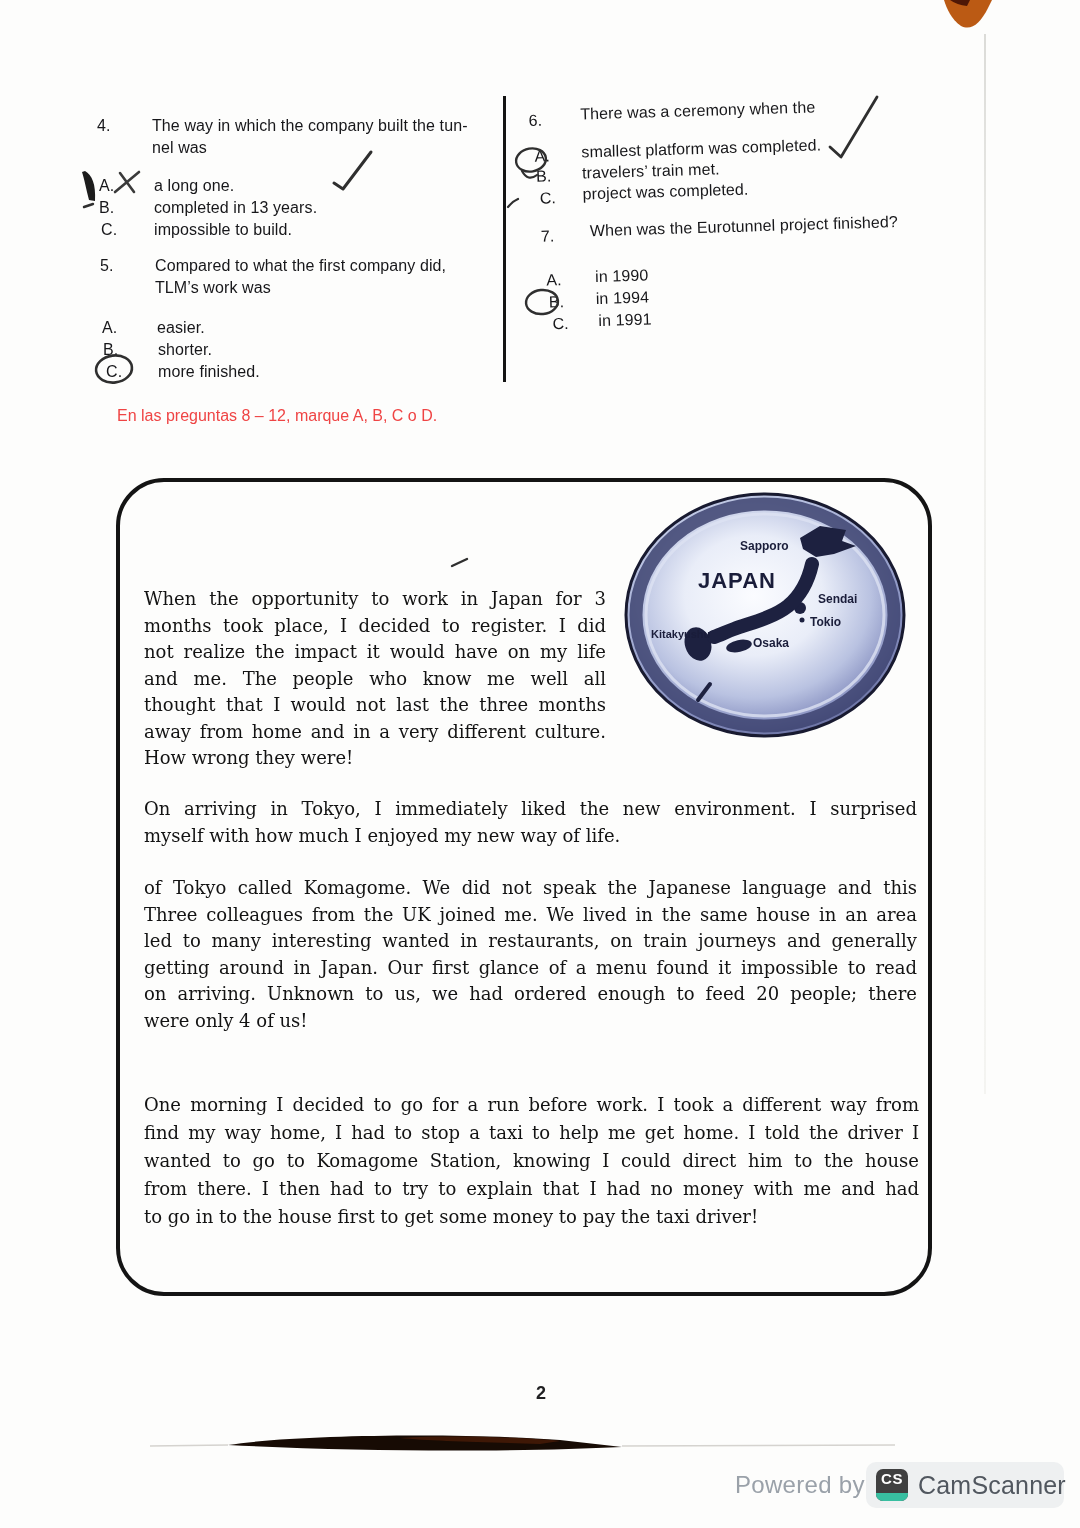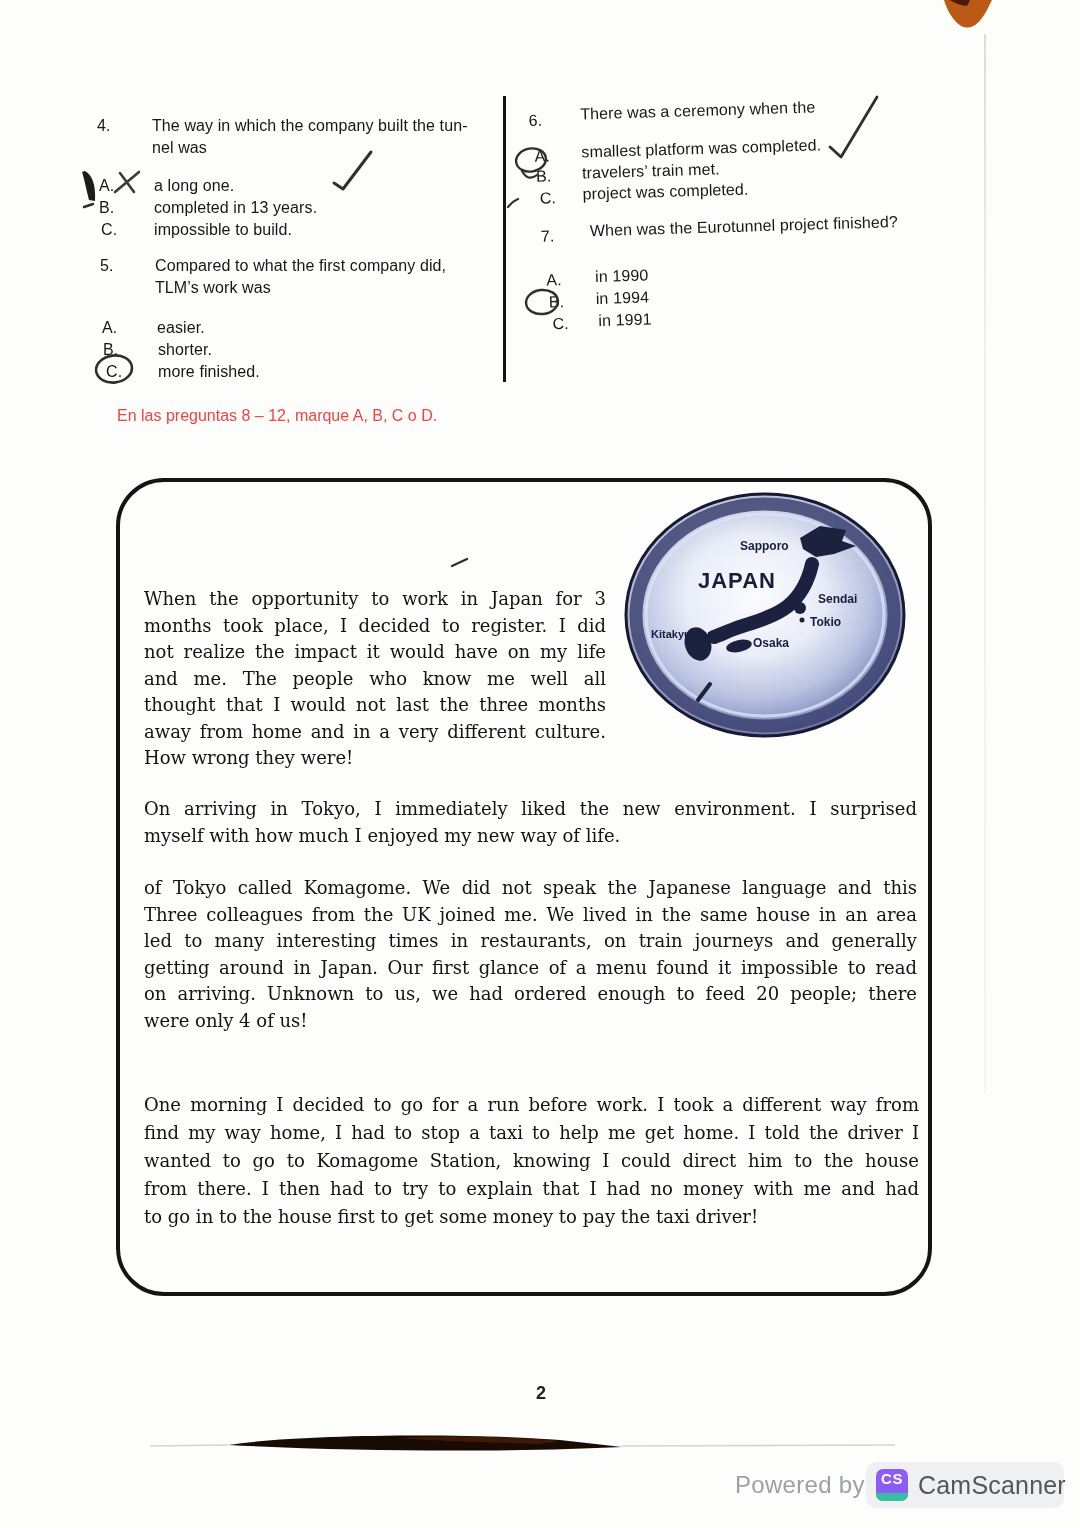--- a/index.html
+++ b/index.html
@@ -17,21 +17,21 @@
   .readbox{position:absolute;left:116px;top:478px;width:816px;height:818px;
            border:4px solid #141414;border-radius:48px;background:transparent;box-sizing:border-box;}
   .ptitle{font-size:28px;font-weight:bold;letter-spacing:.3px;color:#121214;}
   .para{position:absolute;font-family:"DejaVu Serif",serif;font-size:18px;color:#131313;}
   .jline{text-align:justify;text-align-last:justify;}
   .lastline{text-align:left;text-align-last:left;}
   
   .pagenum{font-size:18px;font-weight:bold;color:#202022;}
   .powered{font-size:24px;color:#9aa1a9;letter-spacing:.3px;}
   .cs-pill{position:absolute;left:866px;top:1462px;width:198px;height:46px;background:#eef0f1;border-radius:10px;}
-  .cs-icon{position:absolute;left:10px;top:7px;width:32px;height:32px;background:#8b5cf6;border-radius:7px;overflow:hidden;}
+  .cs-icon{position:absolute;left:10px;top:7px;width:32px;height:32px;background:#404040;border-radius:7px;overflow:hidden;}
   .cs-icon .cs-txt{position:absolute;left:0;top:1px;width:100%;text-align:center;color:#ffffff;
                    font-weight:bold;font-size:15px;letter-spacing:.5px;}
   .cs-icon .cs-teal{position:absolute;left:0;bottom:0;width:100%;height:8px;background:#38bfa1;}
   .cs-brand{position:absolute;left:52px;top:9px;font-size:25px;font-weight:500;color:#51575f;letter-spacing:.2px;}
   .edge-line{position:absolute;left:984px;top:34px;width:2px;height:1060px;
              background:linear-gradient(#c9c9c4,#e8e8e4 30%,#efefeb);opacity:.65;}
   svg{display:block;}
   .overlay{position:absolute;left:0;top:0;pointer-events:none;}
 </style>
 </head>
@@ -133,21 +133,21 @@
       <div class="jline">away from home and in a very different culture.</div>
       <div class="jline lastline">How wrong they were!</div>
     </div>
   <div class="para" style="left:144px;top:795px;width:773px;line-height:27px">
       <div class="jline">On arriving in Tokyo, I immediately liked the new environment. I surprised</div>
       <div class="jline lastline">myself with how much I enjoyed my new way of life.</div>
     </div>
   <div class="para" style="left:144px;top:875px;width:773px;line-height:26.5px">
       <div class="jline">of Tokyo called Komagome. We did not speak the Japanese language and this</div>
       <div class="jline">Three colleagues from the UK joined me. We lived in the same house in an area</div>
-      <div class="jline">led to many interesting times in restaurants, on train journeys and generally</div>
+      <div class="jline">led to many interesting wanted in restaurants, on train journeys and generally</div>
       <div class="jline">getting around in Japan. Our first glance of a menu found it impossible to read</div>
       <div class="jline">on arriving. Unknown to us, we had ordered enough to feed 20 people; there</div>
       <div class="jline lastline">were only 4 of us!</div>
     </div>
   <div class="para" style="left:144px;top:1091px;width:775px;line-height:28px">
       <div class="jline">One morning I decided to go for a run before work. I took a different way from</div>
       <div class="jline">find my way home, I had to stop a taxi to help me get home. I told the driver I</div>
       <div class="jline">wanted to go to Komagome Station, knowing I could direct him to the house</div>
       <div class="jline">from there. I then had to try to explain that I had no money with me and had</div>
       <div class="jline lastline">to go in to the house first to get some money to pay the taxi driver!</div>

